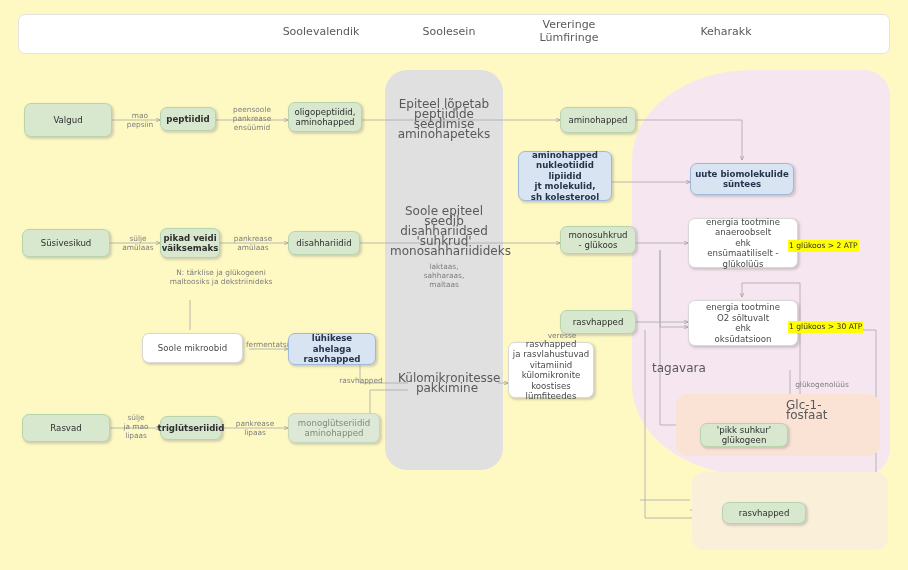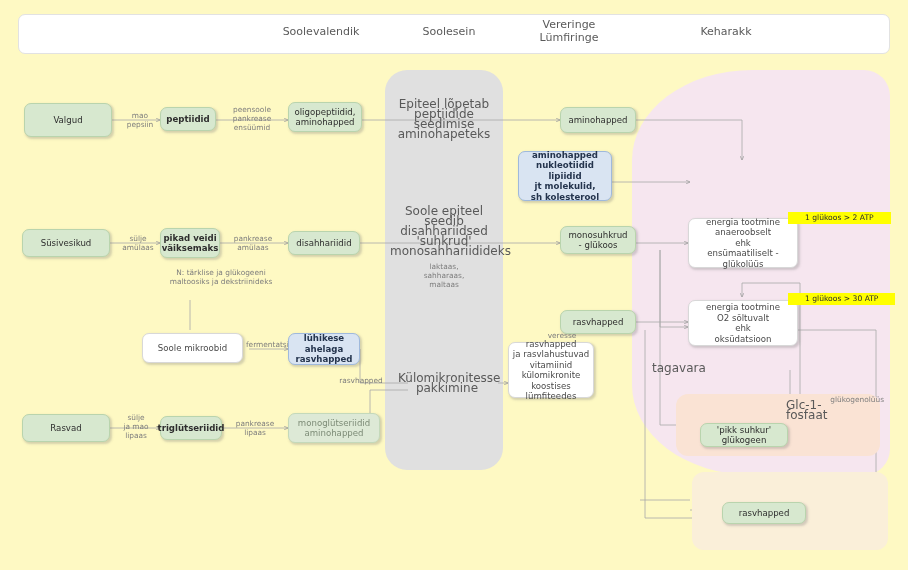--- a/index.html
+++ b/index.html
@@ -130,23 +130,24 @@
     z-index: 4;
   }
   .ftext.mid { font-size: 12px; line-height: 10px; color: #595959; }
 
   .badge {
     position: absolute;
     background: #ffff00;
     color: #2a2a2a;
     font-size: 7.6px;
     line-height: 10px;
-    padding: 1px 17px;
+    padding: 1px 1px;
     z-index: 5;
     white-space: nowrap;
+    margin-top: 28px;
   }
 </style>
 </head>
 <body>
 
 <div id="canvas">
 
   <div class="zone-gut"></div>
   <div class="zone-body"></div>
 
@@ -219,20 +220,22 @@
   <div class="ftext mid" style="left:384px; top:99px; width:120px;">Epiteel lõpetab
 peptiidide seedimise
 aminohapeteks</div>
   <div class="node n-green" style="left:560px; top:107px; width:76px; height:26px;">aminohapped</div>
 
   <div class="node n-blue bold" style="left:518px; top:151px; width:94px; height:50px;">aminohapped
 nukleotiidid
 lipiidid
 jt molekulid,
 sh kolesterool</div>
+  <div class="node n-blue bold" style="left:690px; top:163px; width:104px; height:32px;">uute biomolekulide
+süntees</div>
 
   <div class="node n-green" style="left:22px; top:229px; width:88px; height:28px;">Süsivesikud</div>
   <div class="ftext" style="left:114px; top:234px; width:48px;">sülje
 amülaas</div>
   <div class="node n-green bold" style="left:160px; top:228px; width:60px; height:30px;">pikad veidi
 väiksemaks</div>
   <div class="ftext" style="left:220px; top:234px; width:66px;">pankrease
 amülaas</div>
   <div class="node n-green" style="left:288px; top:231px; width:72px; height:24px;">disahhariidid</div>
   <div class="ftext" style="left:126px; top:268px; width:190px;">N: tärklise ja glükogeeni
@@ -258,21 +261,21 @@
   <span class="badge" style="left:788px; top:212px;">1 glükoos  &gt; 2 ATP</span>
 
   <div class="node n-white" style="left:688px; top:300px; width:110px; height:46px;">energia tootmine
 O2 sõltuvalt
 ehk
 oksüdatsioon</div>
   <span class="badge" style="left:788px; top:293px;">1 glükoos  &gt; 30 ATP</span>
 
   <div class="node n-white" style="left:142px; top:333px; width:101px; height:30px;">Soole mikroobid</div>
   <div class="ftext" style="left:246px; top:340px; width:46px;">fermentatsioon</div>
-  <div class="node n-blue bold" style="left:288px; top:333px; width:72px; height:32px;">lühikese
+  <div class="node n-blue bold" style="left:288px; top:333px; width:88px; height:32px;">lühikese
 ahelaga
 rasvhapped</div>
   <div class="ftext" style="left:330px; top:376px; width:62px;">rasvhapped</div>
 
   <div class="ftext mid" style="left:398px; top:373px; width:98px;">Külomikronitesse
 pakkimine</div>
 
   <div class="node n-green" style="left:22px; top:414px; width:88px; height:28px;text-align:right;">Rasvad</div>
   <div class="ftext" style="left:112px; top:413px; width:48px;">sülje
 ja mao
@@ -292,21 +295,21 @@
   <div class="ftext" style="left:538px; top:331px; width:48px;">veresse</div>
   <div class="node n-green" style="left:560px; top:310px; width:76px; height:24px;">rasvhapped</div>
 
   <div class="ftext mid" style="left:608px; top:363px; width:60px; text-align:left;padding-left:44px;">tagavara</div>
 
   <div class="zone-liver"></div>
   <div class="zone-title" style="left:690px; top:403px;">Maks, lihas</div>
   <div class="node n-green" style="left:700px; top:423px; width:88px; height:24px;">'pikk suhkur'
 glükogeen</div>
   <div class="zone-note" style="left:786px; top:450px;">varud ca 1 päev</div>
-  <div class="ftext" style="left:786px; top:395px; width:72px; text-align:right;margin-left:26px;">glükogenolüüs</div>
+  <div class="ftext" style="left:786px; top:380px; width:72px; text-align:center;">glükogenolüüs</div>
   <div class="ftext mid" style="left:786px; top:400px; width:72px; text-align:left;">Glc-1-fosfaat</div>
 
   <div class="zone-adipose"></div>
   <div class="zone-title" style="left:706px; top:481px;">Rasvkude</div>
   <div class="node n-green" style="left:722px; top:502px; width:84px; height:22px;">rasvhapped</div>
   <div class="zone-note" style="left:790px; top:536px;">varud ca 1 kuu</div>
 
 </div>
 
 </body></html>

